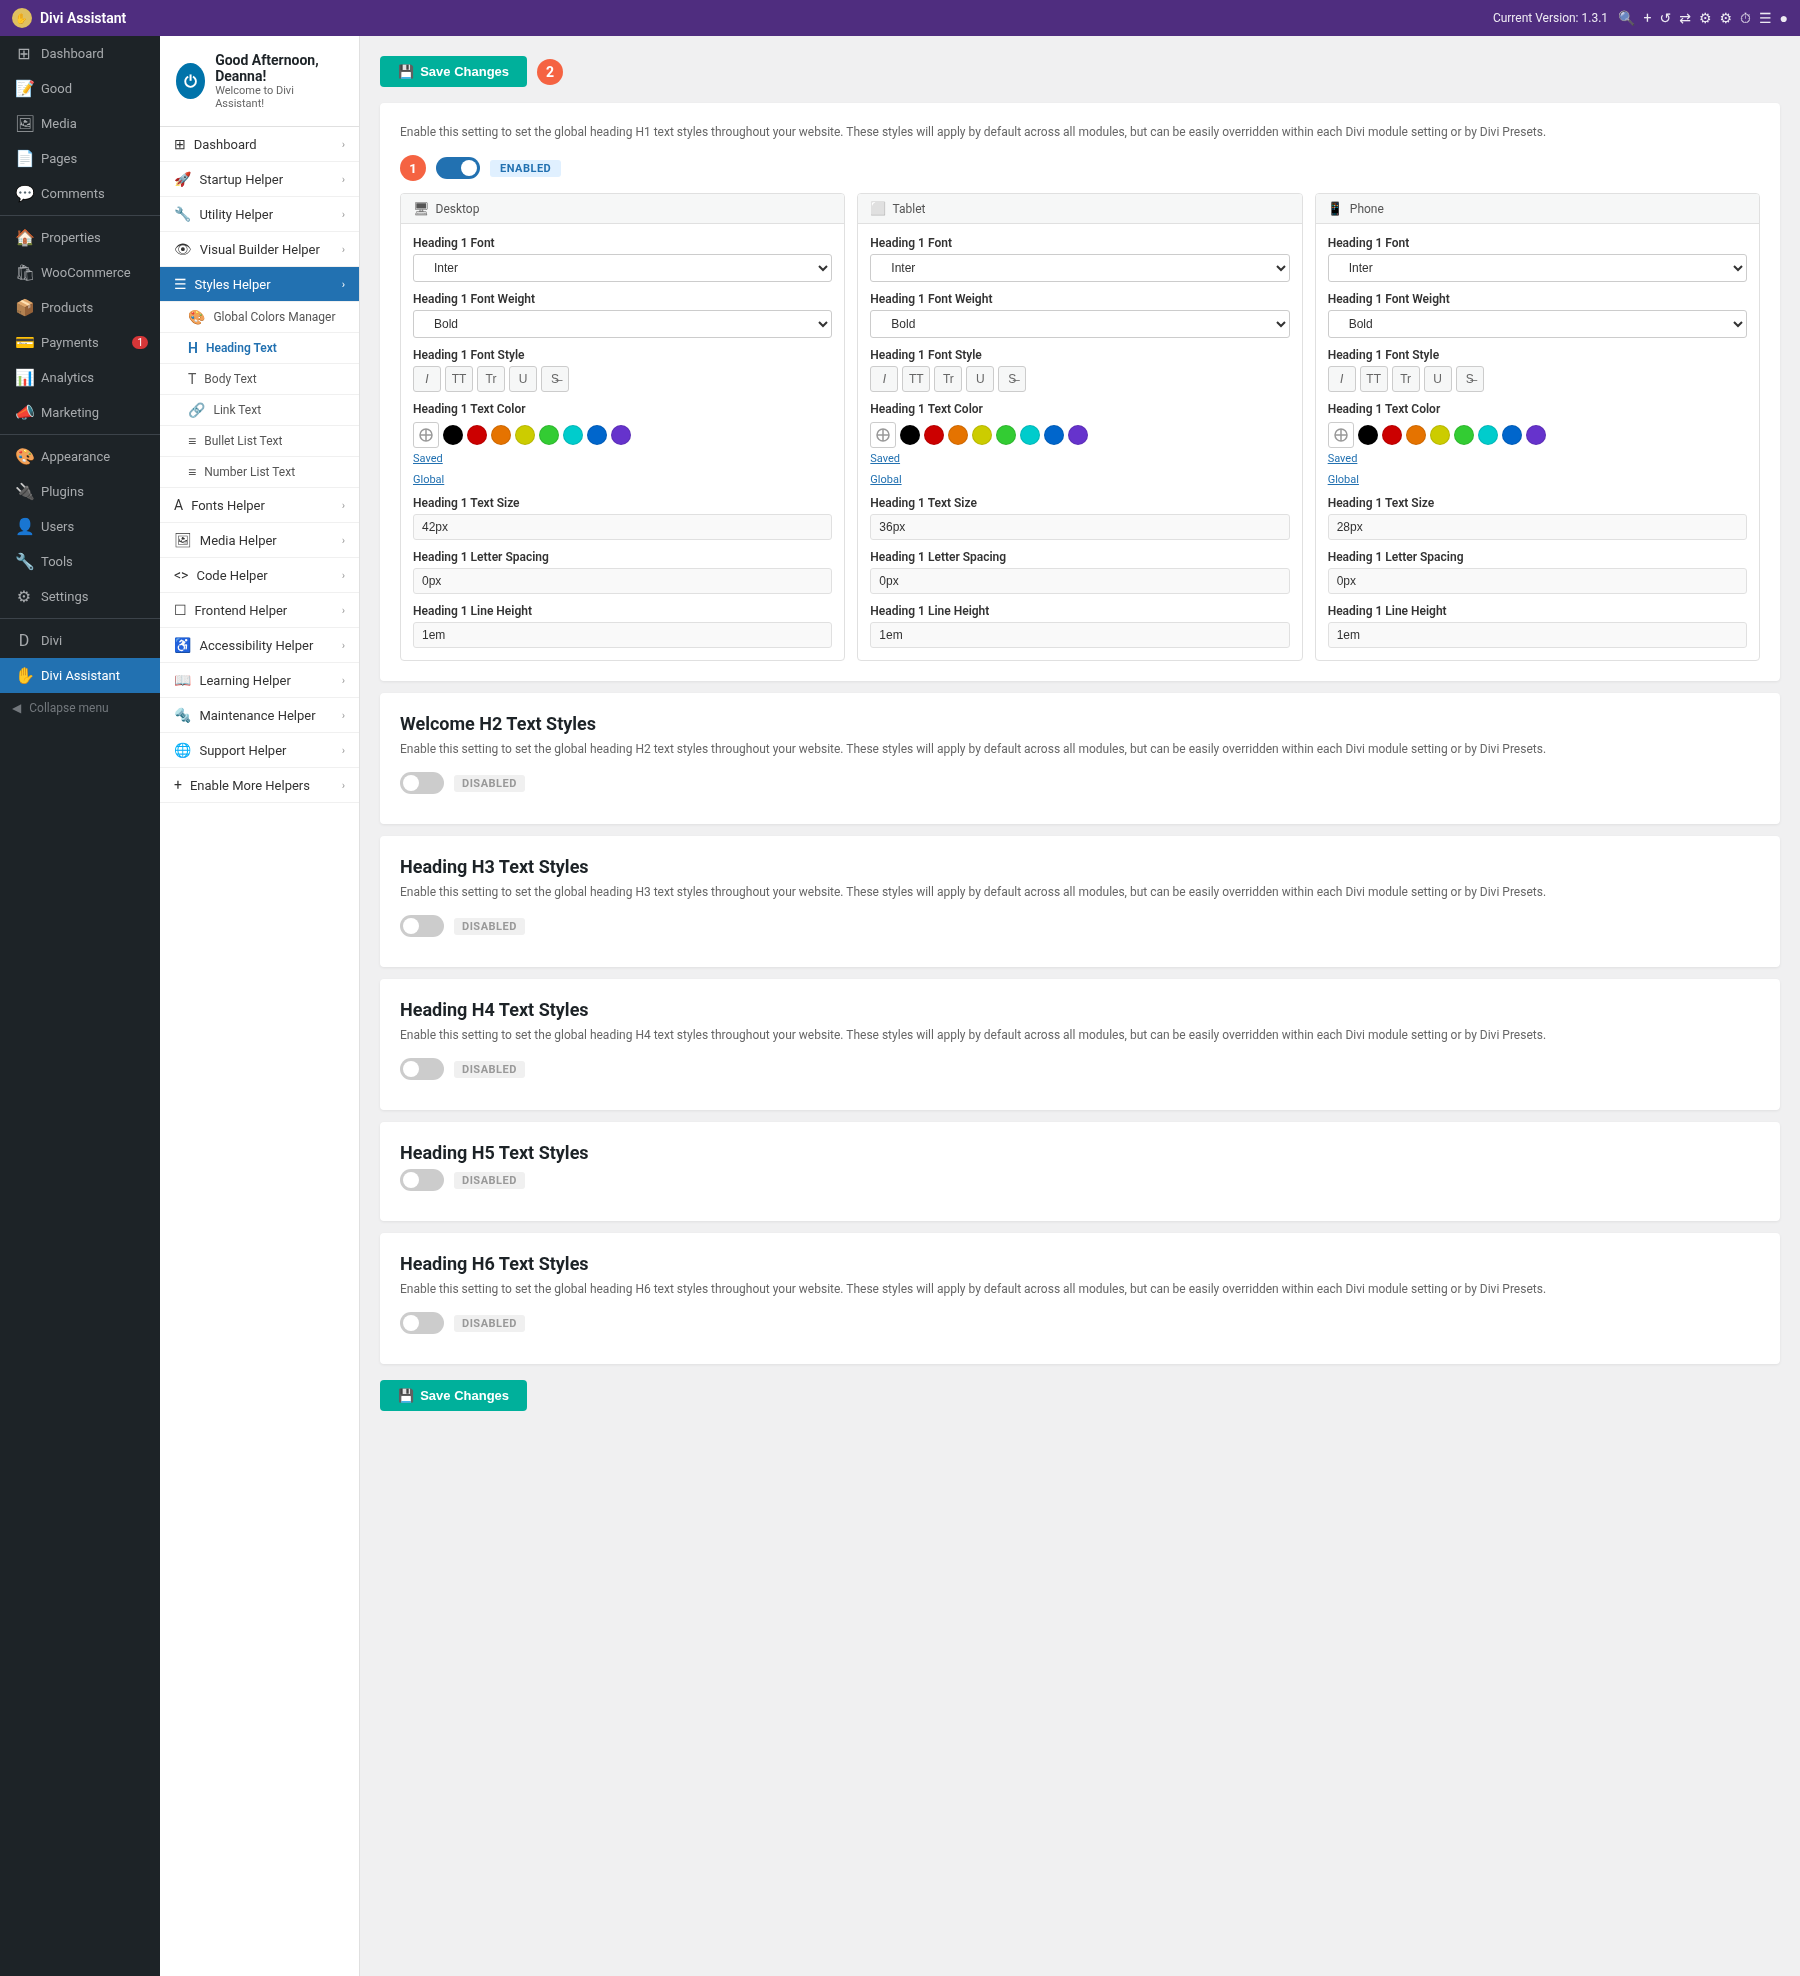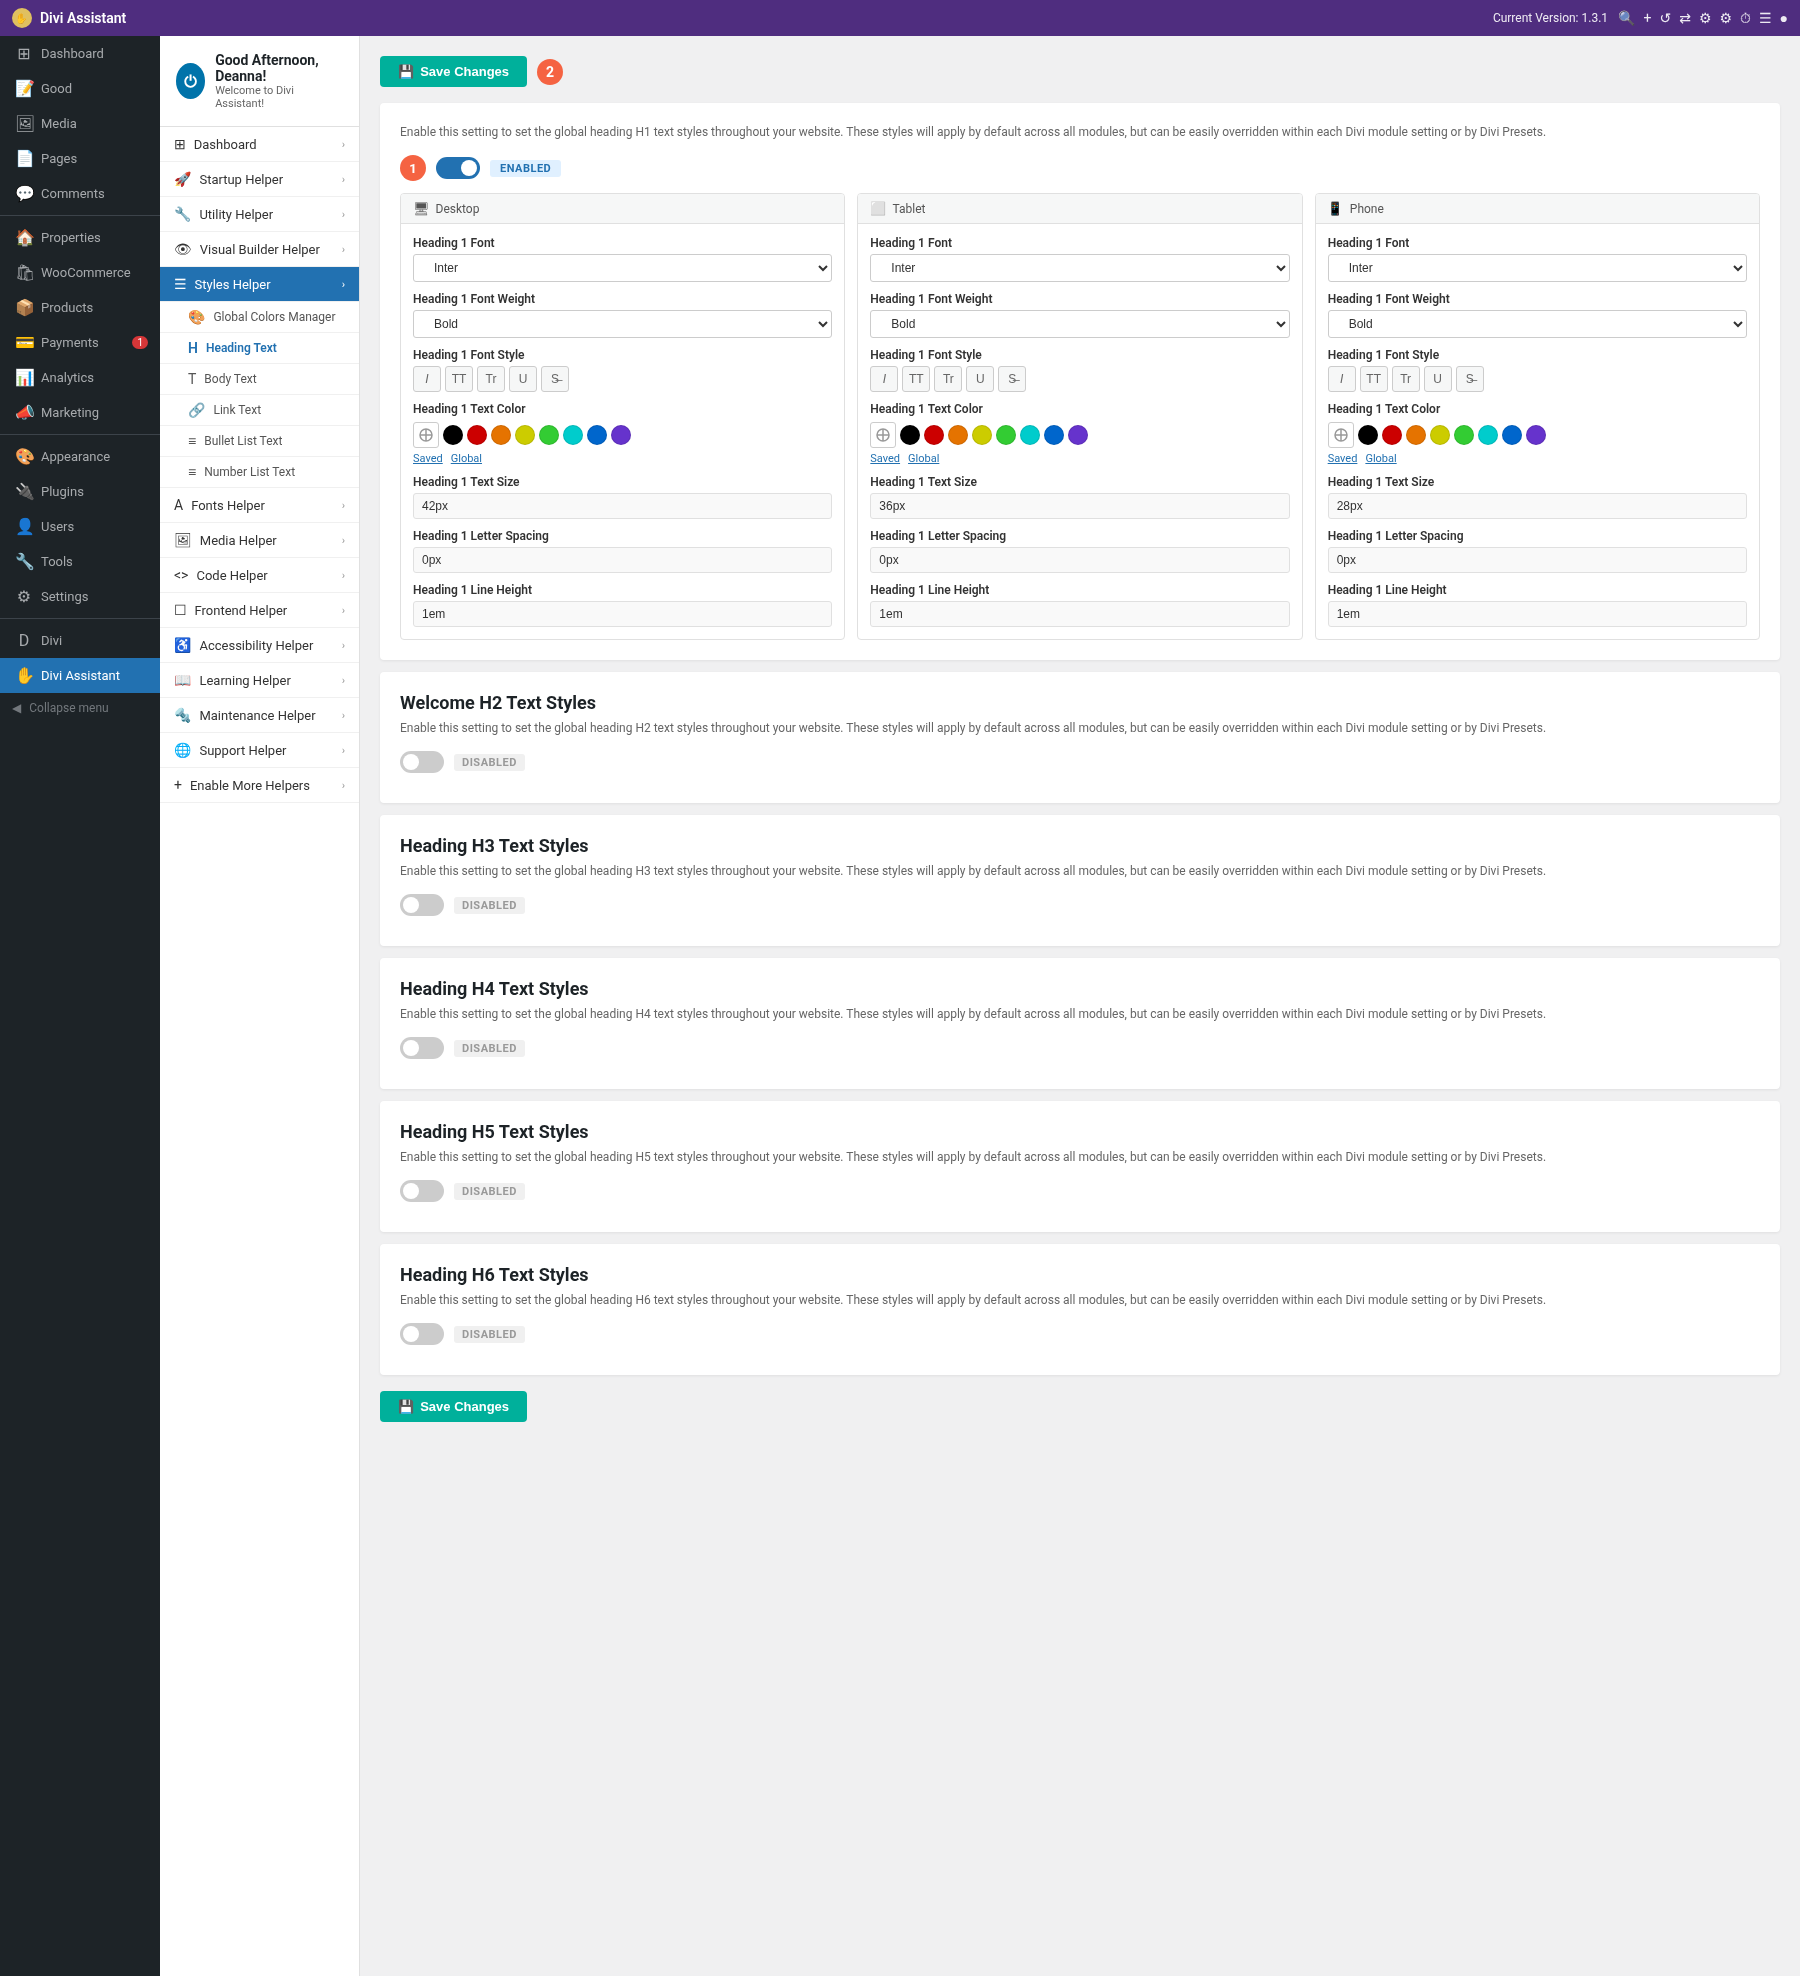--- a/index.html
+++ b/index.html
@@ -247,21 +247,21 @@
       display: flex; align-items: center; justify-content: center;
       background: white;
     }
     .color-swatch {
       width: 20px; height: 20px;
       border-radius: 50%;
       cursor: pointer;
       border: 1px solid rgba(0,0,0,0.1);
     }
     .color-saved-global {
-      display: flex; gap: 8px; margin-top: 4px;
+      display: flex; gap: 8px; margin-top: 4px; flex-direction: column;
     }
     .color-link { font-size: 11px; color: #2271b1; cursor: pointer; text-decoration: underline; }
 
     .step-circle {
       width: 26px; height: 26px;
       background: #f56342;
       border-radius: 50%;
       color: white;
       font-size: 13px;
       font-weight: 700;
@@ -738,21 +738,20 @@
         <label class="toggle-switch">
           <input type="checkbox" style="">
           <span class="toggle-slider"></span>
         </label>
         <span class="toggle-label-disabled">DISABLED</span>
       </div>
     </div>
 
     <div class="section-card">
       <div class="section-title">Heading H5 Text Styles</div>
-      <div class="section-desc">Enable this setting to set the global heading H5 text styles throughout your website. These styles will apply by default across all modules, but can be easily overridden within each Divi module setting or by Divi Presets.</div>
       <div class="toggle-row">
         <label class="toggle-switch">
           <input type="checkbox" style="">
           <span class="toggle-slider"></span>
         </label>
         <span class="toggle-label-disabled">DISABLED</span>
       </div>
     </div>
 
     <div class="section-card">

